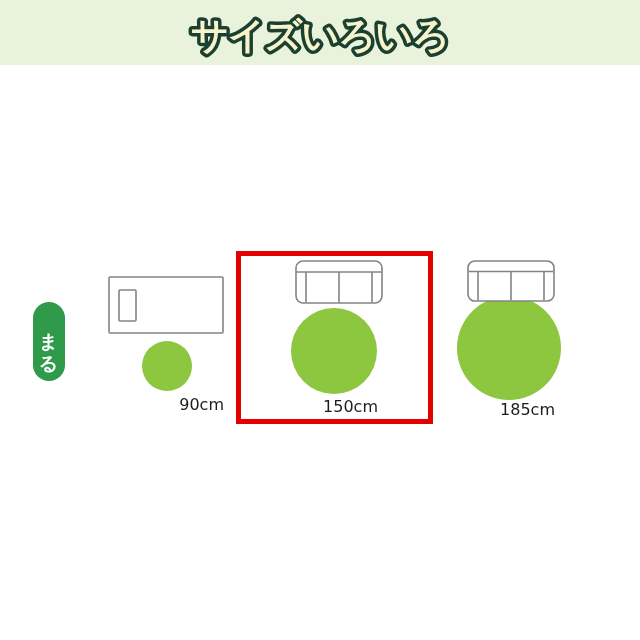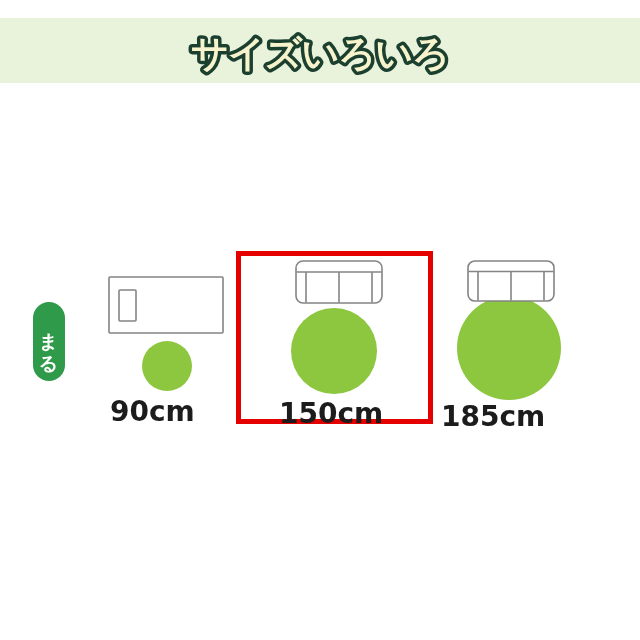--- a/index.html
+++ b/index.html
@@ -26,21 +26,20 @@
 
   
   .header {
     position: absolute;
     left: 0; top: 0;
     width: 640px; height: 65px;
     background: var(--header-bg);
     display: flex;
     align-items: center;
     justify-content: center;
-    margin-top: 18px;
   }
   .title-svg { display: block; }
   .title-text {
     font-family: "DejaVu Sans", "Liberation Sans", sans-serif;
     font-size: 37px;
     font-weight: 900;
     letter-spacing: -1px;
     fill: var(--title-fill);
     stroke: var(--title-outline);
     stroke-width: 7px;
@@ -97,27 +96,27 @@
     background: var(--rug-green);
   }
   .rug-90  { left: 142px; top: 341px; width: 50px;  height: 50px; }
   .rug-150 { left: 291px; top: 308px; width: 86px;  height: 86px; }
   .rug-185 { left: 457px; top: 296px; width: 104px; height: 104px; z-index: 1; }
 
   
   .size-label {
     position: absolute;
     width: 114px;
-    text-align: left;
-    font-size: 28px;
-    font-weight: bold;
+    text-align: right;
+    font-size: 16px;
+    font-weight: normal;
     color: var(--label-text);
   }
   .label-90  { left: 110px; top: 395px; }
-  .label-150 { left: 279px; top: 397px; }
+  .label-150 { left: 264px; top: 397px; }
   .label-185 { left: 441px; top: 400px; }
 </style>
 </head>
 <body>
 
 <div class="stage">
 
   <header class="header">
     <svg class="title-svg" width="480" height="58" viewBox="0 0 480 58" aria-hidden="true">
       <text class="title-text" x="240" y="44" text-anchor="middle">サイズいろいろ</text>

